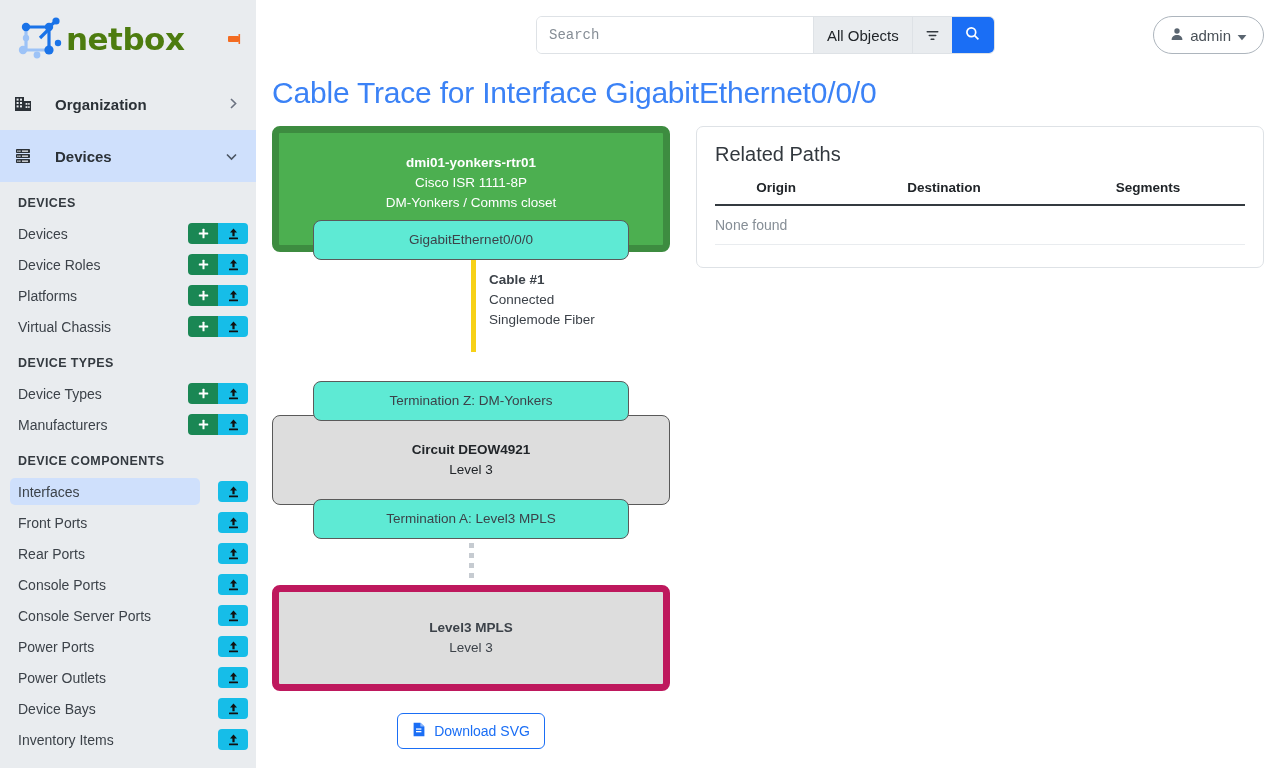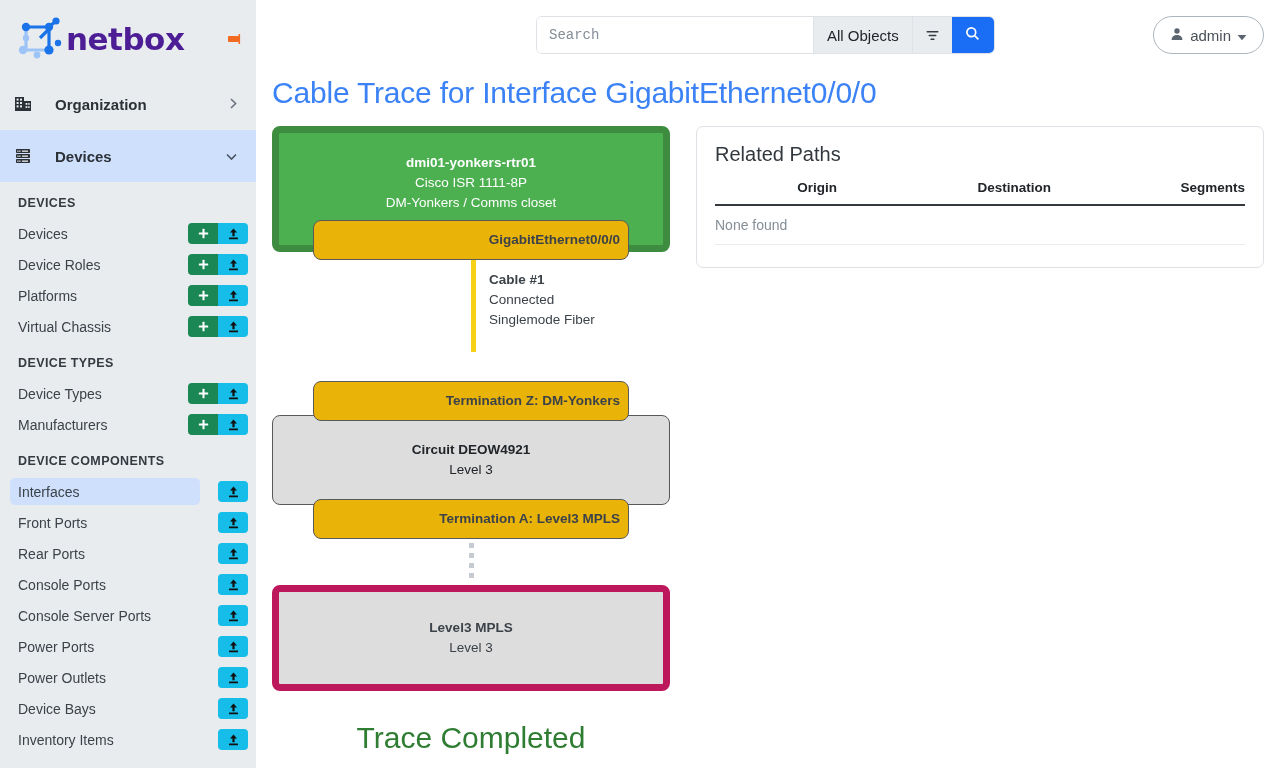--- a/index.html
+++ b/index.html
@@ -20,21 +20,21 @@
     overflow: hidden;
     position: relative;
   }
   .brand {
     height: 78px;
     display: flex; align-items: center;
     padding: 0 14px 0 16px;
   }
   .logo-mark { width: 46px; height: 44px; flex: 0 0 46px; }
   .logo-word {
-    font-size: 31px; font-weight: 700; color: #4c1d95;
+    font-size: 31px; font-weight: 700; color: #4d7c0f;
     letter-spacing: -0.5px; margin-left: 4px;
     font-family: "DejaVu Sans", sans-serif;
   }
   .pin-icon { margin-left: auto; color: #f36b21; display:flex; align-items:center;}
 
   .nav-group {
     height: 52px;
     display: flex; align-items: center;
     padding: 0 18px 0 14px;
     font-size: 15px; font-weight: 700;
@@ -143,22 +143,22 @@
     text-align: center;
     padding: 14px 10px;
   }
   .node.device { background: #4caf50; border-color: #3d8c40; color: #ffffff; padding: 20px 10px 32px; }
   .node.passive { background: #dddddd; color: #3c4249; }
   .node-title { font-size: 13.5px; font-weight: 700; line-height: 20px; }
   .node-sub { font-size: 13.5px; font-weight: 400; line-height: 20px; }
 
   .term {
     width: 316px; margin: 0 auto;
-    background: #eab308; border: 1px solid #5a5a5a; border-radius: 8px;
-    text-align: right; font-size: 13.5px; font-weight: 700; color: #3c4249;
+    background: #5eead4; border: 1px solid #5a5a5a; border-radius: 8px;
+    text-align: center; font-size: 13.5px; font-weight: 400; color: #3c4249;
     padding: 10px 8px; line-height: 18px;
   }
 
   .gap-cable { position: relative; height: 92px; }
   .cable-line {
     position: absolute; left: 199px; top: 0; width: 5px; height: 92px;
     background: #f7d117;
   }
   .cable-label {
     position: absolute; left: 217px; top: 10px;
@@ -195,21 +195,21 @@
   }
 
   
   .card {
     background: #fff; border: 1px solid #dee2e6; border-radius: 7px;
     padding: 16px 18px 22px;
   }
   .card-title { font-size: 20px; color: #32383e; font-weight: 400; padding-bottom: 14px; }
   table.paths { width: 100%; border-collapse: collapse; }
   table.paths th {
-    text-align: right; font-size: 13.5px; font-weight: 700; color: #212529;
+    text-align: center; font-size: 13.5px; font-weight: 700; color: #212529;
     padding: 0 0 9px 0; border-bottom: 2px solid #343a40;
   }
   table.paths td {
     font-size: 14px; color: #868e96; padding: 11px 0;
     border-bottom: 1px solid #e9ecef;
   }
   .col-dest { width: 214px; }
   .col-seg  { width: 194px; }
 </style>
 </head>
@@ -626,20 +626,33 @@
             <div class="dot-line"></div>
           </div>
 
           <div class="node passive" style="padding:26px 10px;">
             <div class="node-title">Level3 MPLS</div>
             <div class="node-sub">Level 3</div>
           </div>
 
         </div>
 
+        <div class="dl-wrap">
+          <button class="dl-btn">
+            <span>
+              <svg width="14" height="15" viewBox="0 0 14 15" fill="#1a6ef5">
+                <path d="M1.6 0.8 H8.4 L12.4 4.6 V14.2 H1.6 Z"></path>
+                <path d="M8.4 0.8 L12.4 4.6 H8.4 Z" fill="#8cb6fb"></path>
+                <rect x="4" y="6.4" width="5.4" height="1.3" fill="#fff"></rect>
+                <rect x="4" y="9" width="5.4" height="1.3" fill="#fff"></rect>
+              </svg>
+            </span>
+            <span>Download SVG</span>
+          </button>
+        </div>
 
         <div class="trace-done">Trace Completed</div>
       </div>
 
       <div class="side-col">
         <div class="card">
           <div class="card-title">Related Paths</div>
           <table class="paths">
             <thead>
               <tr>

